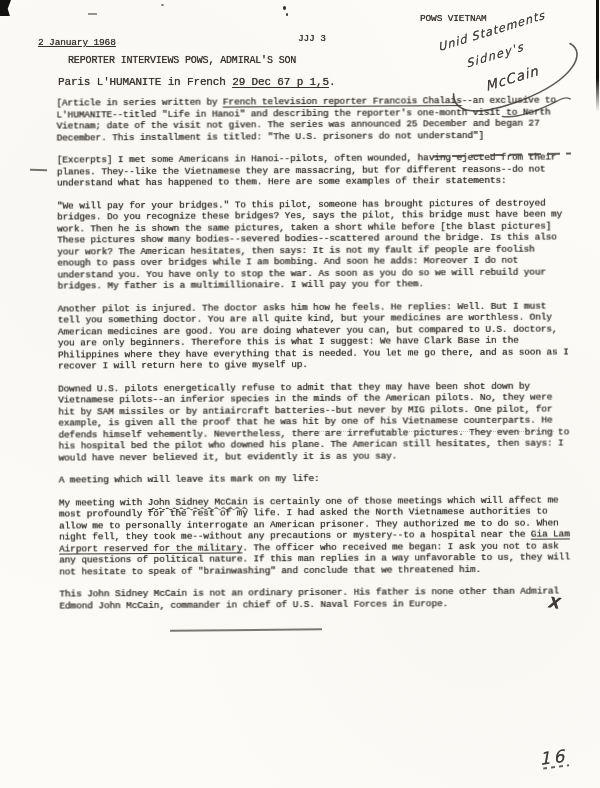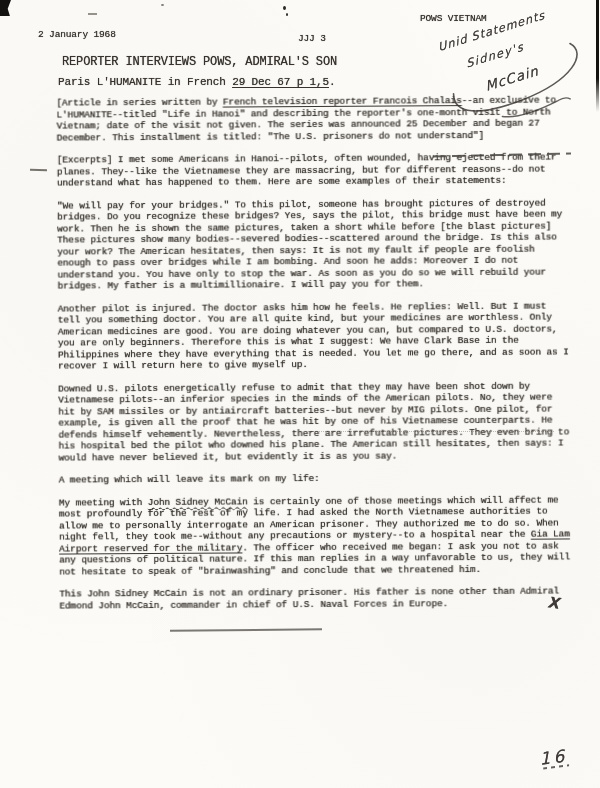--- a/index.html
+++ b/index.html
@@ -18,21 +18,21 @@
   }
   
   .typed{
     font-family:"Liberation Mono","DejaVu Sans Mono",monospace;
     color:#38342f;
     text-shadow:0 0 0.7px rgba(56,52,47,0.85);
     filter:blur(0.18px) contrast(1.02);
     letter-spacing:-0.15px;
   }
   .hdr{position:absolute;font-size:9.5px;white-space:nowrap;}
-  .title{position:absolute;left:62px;top:55px;font-size:12px;white-space:nowrap;}
+  .title{position:absolute;left:68px;top:55px;font-size:10px;white-space:nowrap;}
   .source{position:absolute;left:58px;top:76px;font-size:11px;white-space:nowrap;}
   .typed-underline{text-decoration:underline;text-decoration-thickness:1px;text-underline-offset:2px;}
   .col{
     position:absolute;left:58px;top:96px;width:514px;
     font-size:9.5px;line-height:11.5px;
     transform:rotate(-0.35deg);
   }
   .col p{margin:0 0 11px 0;text-align:left;}
   .hand-underline{
     text-decoration:underline;
@@ -81,21 +81,21 @@
 <div class="page">
 
   <div class="artifact corner-blob"></div>
   <div class="artifact edge-line"></div>
   <div class="artifact speck" style="left:283px;top:6px;width:3px;height:4px;"></div>
   <div class="artifact speck" style="left:286px;top:13px;width:2px;height:3px;"></div>
   <div class="artifact" style="left:88px;top:13px;width:9px;height:2px;background:#6a665f;opacity:.7;"></div>
   <div class="artifact speck" style="left:161px;top:4px;width:3px;height:2px;opacity:.6;"></div>
   <div class="artifact dotted-line"></div>
 
-  <div class="typed hdr" style="left:38px;top:29px;">2 January 1968</div>
+  <div class="typed hdr" style="left:38px;top:37px;text-decoration:underline;">2 January 1968</div>
   <div class="typed hdr" style="left:298px;top:33px;">JJJ 3</div>
   <div class="typed hdr" style="left:420px;top:13px;">POWS VIETNAM</div>
 
   <div class="annotation">
     <svg width="180" height="112" viewBox="0 0 180 112">
       <path d="M 148 44 C 162 58, 140 80, 86 84 C 40 87, 16 78, 22 58" fill="none" stroke="#3e3b38" stroke-width="1.6" stroke-linecap="round" opacity="0.85"></path>
       <path d="M 62 94 q 18 8 58 1 q 8 -2 12 2" fill="none" stroke="#3e3b38" stroke-width="1.4" stroke-linecap="round" opacity="0.8"></path>
     </svg>
     <span class="hand a1">Unid Statements</span>
     <span class="hand a2">Sidney's</span>

